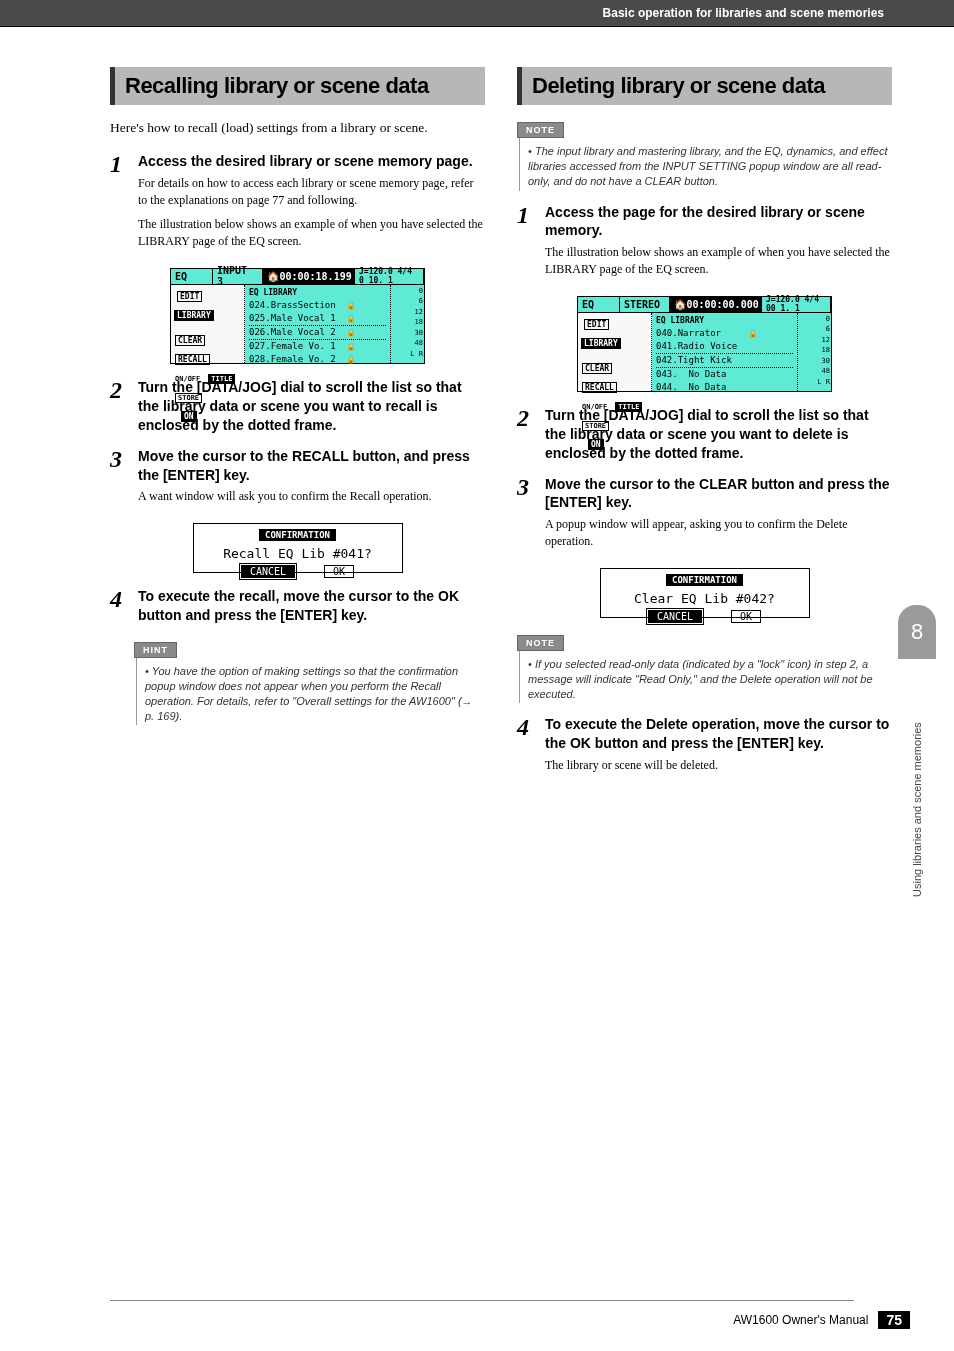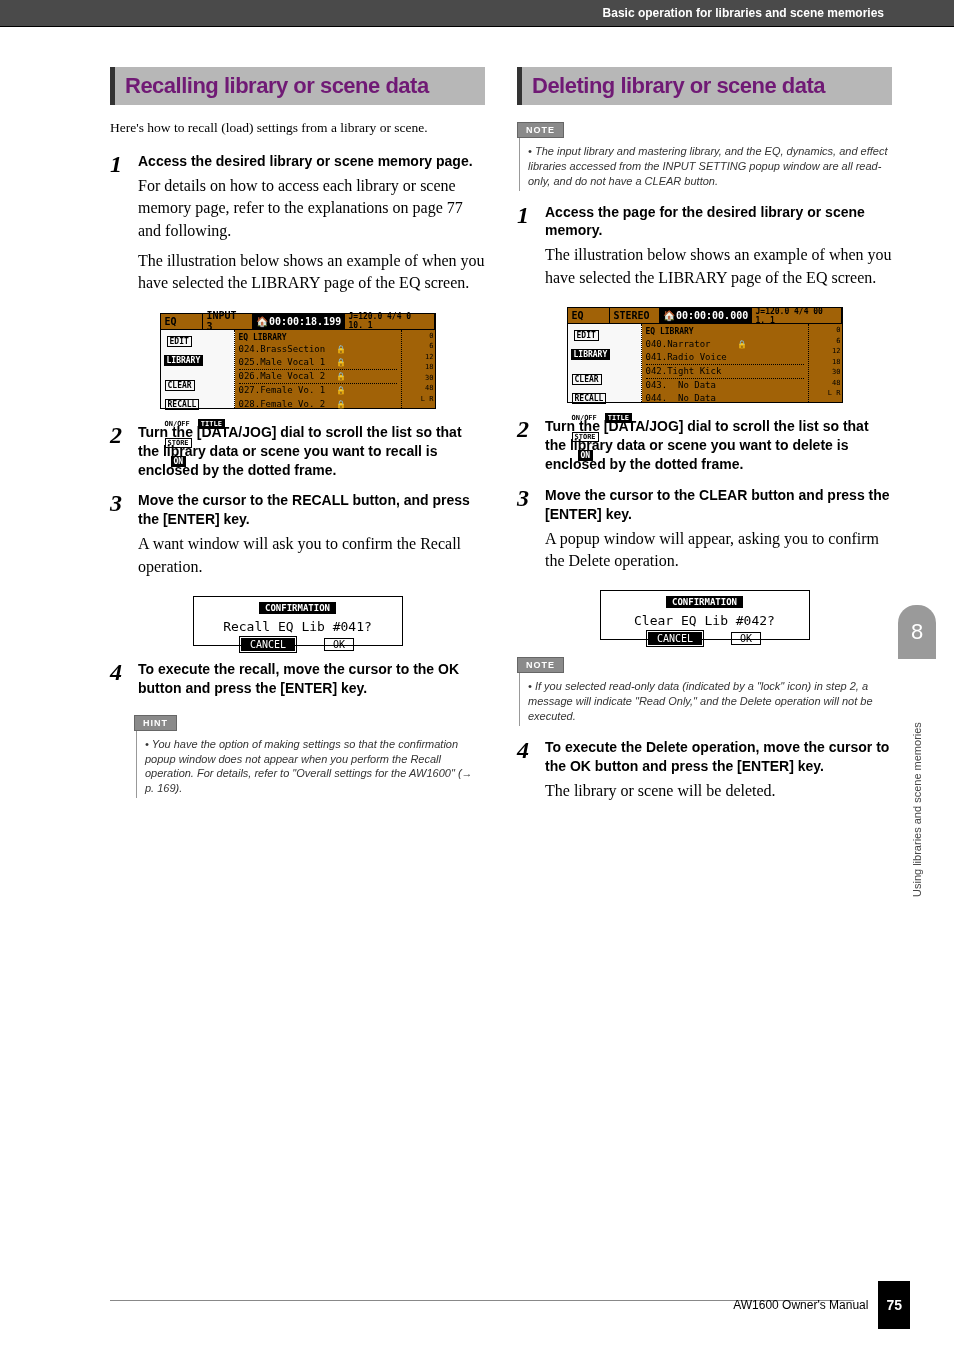--- a/index.html
+++ b/index.html
@@ -4,37 +4,37 @@
 <style>
   * { margin: 0; padding: 0; box-sizing: border-box; }
   body { font-family: "Times New Roman", serif; background: #fff; width: 954px; margin: 0 auto; position: relative; height: 1351px; }
   
   .header-bar { background: #4a4a4a; color: #fff; font-family: Arial, sans-serif; font-weight: bold; font-size: 12px; text-align: right; padding: 6px 70px 6px 0; border-bottom: 1px solid #000; }
   
   .page-content { padding: 40px 62px 0 110px; display: flex; gap: 32px; }
   .col { flex: 1; }
   
   .section-title-wrap { border-left: 5px solid #333; margin-bottom: 14px; }
-  .section-title { background: #b7b7b7; color: #701a75; font-family: Arial, sans-serif; font-weight: 900; font-size: 22px; padding: 6px 10px; letter-spacing: -0.5px; }
+  .section-title { background: #b7b7b7; color: #000000; font-family: Arial, sans-serif; font-weight: 900; font-size: 22px; padding: 6px 10px; letter-spacing: -0.5px; }
   
   .intro { font-size: 13.5px; line-height: 1.4; margin-bottom: 14px; }
   
   .step { display: flex; gap: 10px; margin-bottom: 8px; }
   .step-num { font-family: "Times New Roman", serif; font-weight: bold; font-size: 24px; font-style: italic; min-width: 18px; line-height: 1; }
   .step-body { flex: 1; }
   .step-head { font-family: Arial, sans-serif; font-weight: bold; font-size: 14px; line-height: 1.35; margin-bottom: 4px; }
-  .step-text { font-size: 16px; line-height: 1.4; margin-bottom: 8px; }
+  .step-text { font-size: 12px; line-height: 1.4; margin-bottom: 8px; }
   
   .notebox { margin: 10px 0 12px 24px; }
   .notebox-label { display: inline-block; background: #8a8a8a; color: #fff; font-family: Arial, sans-serif; font-weight: bold; font-size: 9px; padding: 2px 8px; border: 1px solid #666; letter-spacing: 1px; }
   .notebox-body { border-left: 1px solid #999; padding: 6px 4px 2px 8px; margin-left: 2px; }
   .notebox-body .bullet { font-style: italic; font-size: 11px; line-height: 1.35; font-family: Arial, sans-serif; color: #333; }
   
   .screenshot { margin: 10px auto 14px; display: block; }
-  .ss1, .ss4 { width: 276px; height: 96px; border: 1px solid #000; background: #a16207; position: relative; }
+  .ss1, .ss4 { width: 255px; height: 96px; border: 1px solid #000; background: #5eead4; position: relative; }
   .ss2, .ss5 { width: 210px; height: 50px; border: 1px solid #000; background: #fff; position: relative; }
   
   .ss-top { display: flex; border-bottom: 1px solid #000; height: 16px; }
   .ss-top-cell { border-right: 1px solid #000; font-family: monospace; font-weight: bold; font-size: 10px; padding: 1px 4px; display: flex; align-items: center; }
   .ss-top-cell.dark { background: #000; color: #fff; }
   .ss-body { display: flex; height: 78px; }
   .ss-left { width: 74px; border-right: 1px dotted #000; background: #f8f8f8; }
   .ss-left-btn { font-family: monospace; font-size: 8px; font-weight: bold; margin: 2px; }
   .ss-left-btn.inv { background: #000; color: #fff; padding: 1px 3px; display: inline-block; }
   .ss-left-btn.box { border: 1px solid #000; padding: 0 2px; display: inline-block; }
@@ -51,21 +51,21 @@
   .confirm-q { font-family: monospace; font-size: 13px; margin: 4px 0; }
   .confirm-btns { display: flex; gap: 29px; justify-content: center; }
   .confirm-btn { border: 1px solid #000; font-family: monospace; font-size: 10px; padding: 0 8px; }
   .confirm-btn.inv { background: #000; color: #fff; border: 1px solid #000; outline: 1px solid #000; outline-offset: 1px; }
   
   .side-tab { position: absolute; right: 18px; top: 605px; width: 38px; }
   .side-tab-num { background: #9a9a9a; color: #fff; font-family: Arial, sans-serif; font-size: 22px; font-weight: normal; text-align: center; padding: 14px 0; border-radius: 18px 18px 0 0; margin-bottom: 2px; }
   .side-tab-text { writing-mode: vertical-rl; transform: rotate(180deg); font-family: Arial, sans-serif; font-size: 11px; color: #444; margin: 8px auto; height: 230px; }
   
   .footer { position: absolute; bottom: 22px; right: 44px; font-family: Arial, sans-serif; font-size: 12px; display: flex; align-items: center; gap: 10px; }
-  .footer .pnum { background: #000; color: #fff; font-weight: bold; padding: 16px 8px; font-size: 14px; }
+  .footer .pnum { background: #000; color: #fff; font-weight: bold; padding: 1px 8px; font-size: 14px; }
   .footer-bar { position: absolute; bottom: 50px; left: 110px; right: 100px; height: 1px; background: #888; }
 </style>
 </head>
 <body>
 
 <div class="header-bar">Basic operation for libraries and scene memories</div>
 
 <div class="page-content">
 
   <div class="col">

